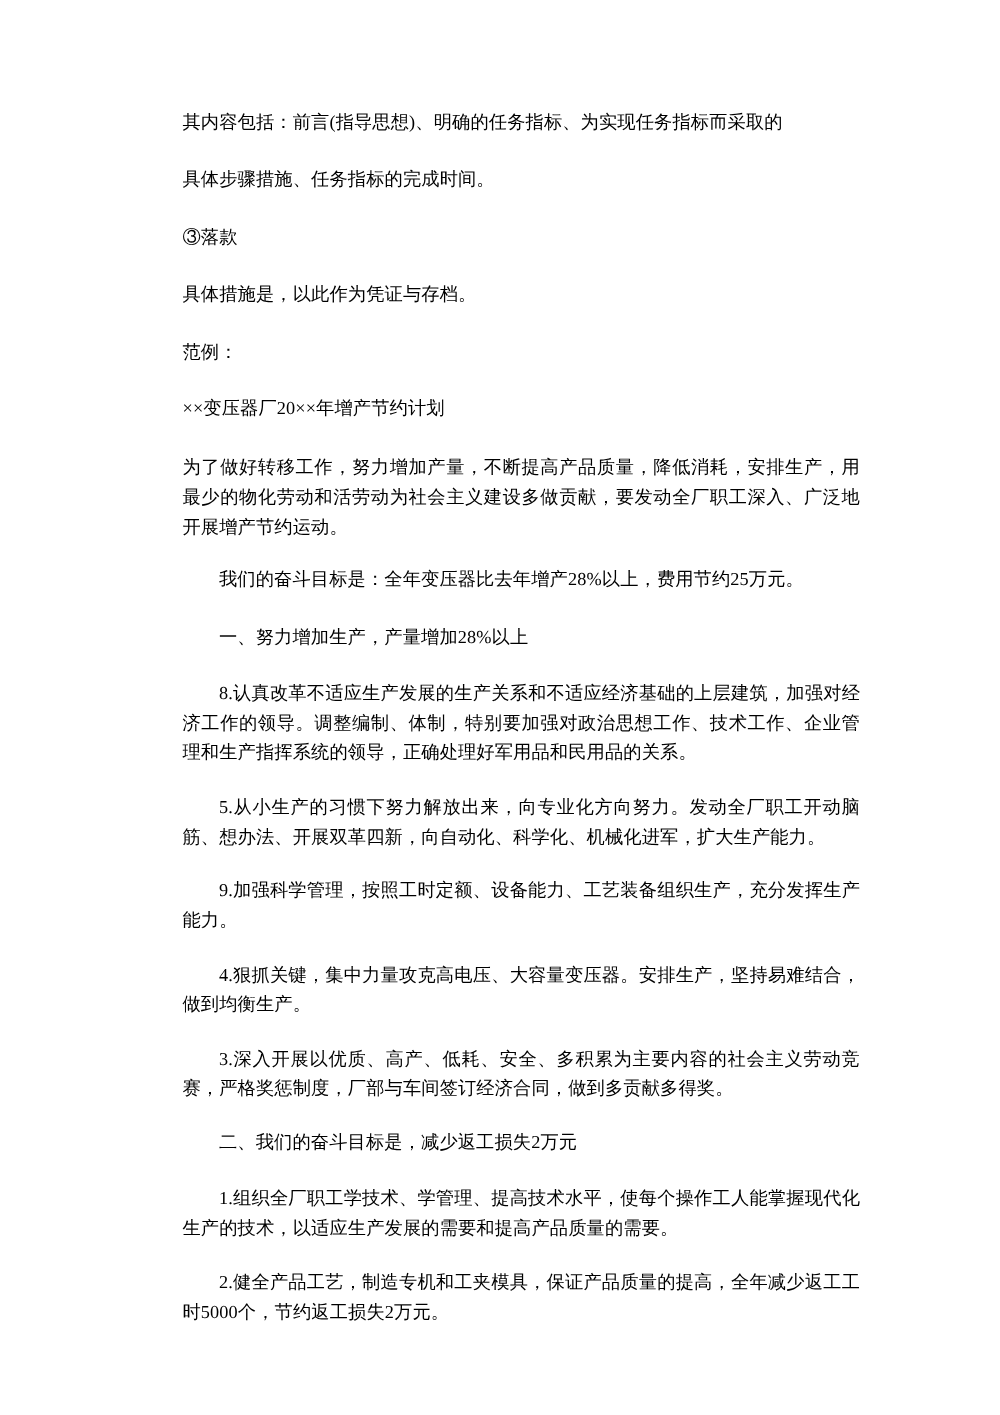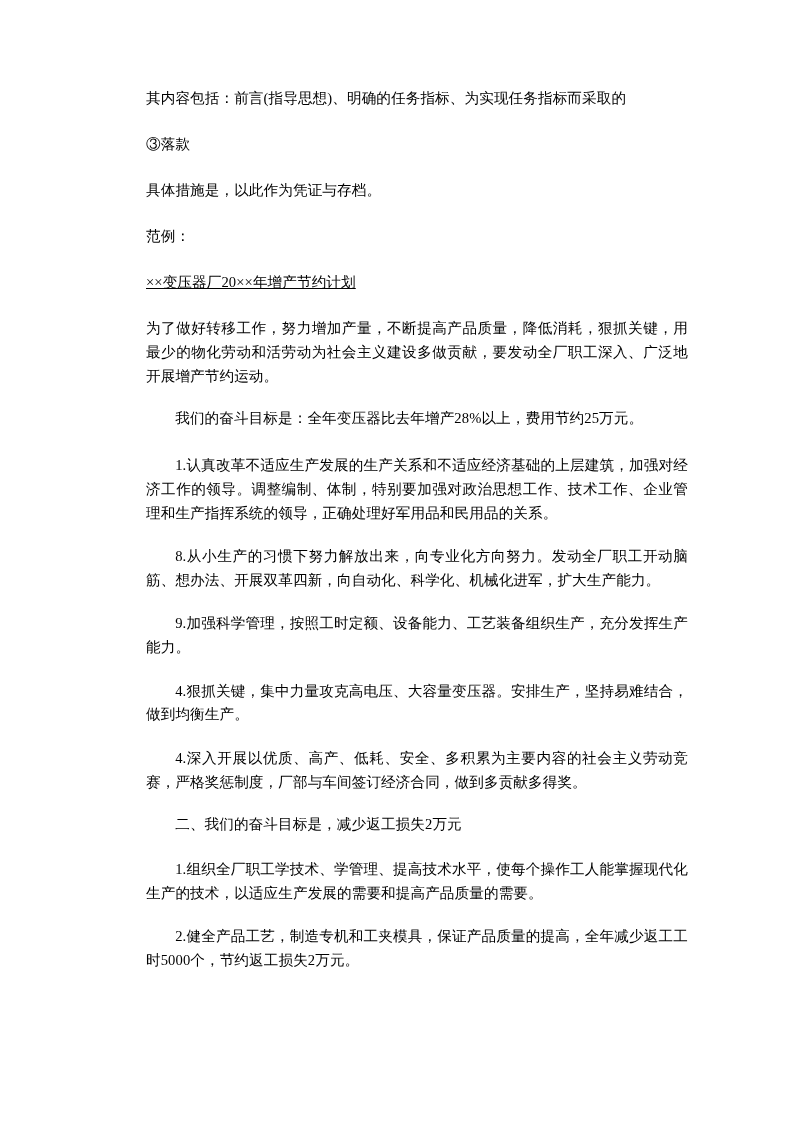--- a/index.html
+++ b/index.html
@@ -46,39 +46,40 @@
     text-indent: 2em;
     margin-bottom: 20px;
     line-height: 1.62;
   }
   .para.heading {
     text-indent: 2em;
     margin-bottom: 22px;
   }
   .para.title-line {
     margin-bottom: 24px;
-    text-decoration: underline;
   }
 </style>
 </head>
 <body>
 
 <div class="page">
   <div class="doc-body">
 
     <p class="para">其内容包括：前言(指导思想)、明确的任务指标、为实现任务指标而采取的</p>
+    <p class="para">具体步骤措施、任务指标的完成时间。</p>
     <p class="para">③落款</p>
     <p class="para">具体措施是，以此作为凭证与存档。</p>
     <p class="para">范例：</p>
     <p class="para title-line">××变压器厂20××年增产节约计划</p>
-    <p class="para block">为了做好转移工作，努力增加产量，不断提高产品质量，降低消耗，狠抓关键，用最少的物化劳动和活劳动为社会主义建设多做贡献，要发动全厂职工深入、广泛地开展增产节约运动。</p>
+    <p class="para block">为了做好转移工作，努力增加产量，不断提高产品质量，降低消耗，安排生产，用最少的物化劳动和活劳动为社会主义建设多做贡献，要发动全厂职工深入、广泛地开展增产节约运动。</p>
     <p class="para indent">我们的奋斗目标是：全年变压器比去年增产28%以上，费用节约25万元。</p>
-    <p class="para numbered">1.认真改革不适应生产发展的生产关系和不适应经济基础的上层建筑，加强对经济工作的领导。调整编制、体制，特别要加强对政治思想工作、技术工作、企业管理和生产指挥系统的领导，正确处理好军用品和民用品的关系。</p>
-    <p class="para numbered">8.从小生产的习惯下努力解放出来，向专业化方向努力。发动全厂职工开动脑筋、想办法、开展双革四新，向自动化、科学化、机械化进军，扩大生产能力。</p>
+    <p class="para heading">一、努力增加生产，产量增加28%以上</p>
+    <p class="para numbered">8.认真改革不适应生产发展的生产关系和不适应经济基础的上层建筑，加强对经济工作的领导。调整编制、体制，特别要加强对政治思想工作、技术工作、企业管理和生产指挥系统的领导，正确处理好军用品和民用品的关系。</p>
+    <p class="para numbered">5.从小生产的习惯下努力解放出来，向专业化方向努力。发动全厂职工开动脑筋、想办法、开展双革四新，向自动化、科学化、机械化进军，扩大生产能力。</p>
     <p class="para numbered">9.加强科学管理，按照工时定额、设备能力、工艺装备组织生产，充分发挥生产能力。</p>
     <p class="para numbered">4.狠抓关键，集中力量攻克高电压、大容量变压器。安排生产，坚持易难结合，做到均衡生产。</p>
-    <p class="para numbered">4.深入开展以优质、高产、低耗、安全、多积累为主要内容的社会主义劳动竞赛，严格奖惩制度，厂部与车间签订经济合同，做到多贡献多得奖。</p>
+    <p class="para numbered">3.深入开展以优质、高产、低耗、安全、多积累为主要内容的社会主义劳动竞赛，严格奖惩制度，厂部与车间签订经济合同，做到多贡献多得奖。</p>
     <p class="para heading">二、我们的奋斗目标是，减少返工损失2万元</p>
     <p class="para numbered">1.组织全厂职工学技术、学管理、提高技术水平，使每个操作工人能掌握现代化生产的技术，以适应生产发展的需要和提高产品质量的需要。</p>
     <p class="para numbered">2.健全产品工艺，制造专机和工夹模具，保证产品质量的提高，全年减少返工工时5000个，节约返工损失2万元。</p>
 
   </div>
 </div>
 
 </body></html>

